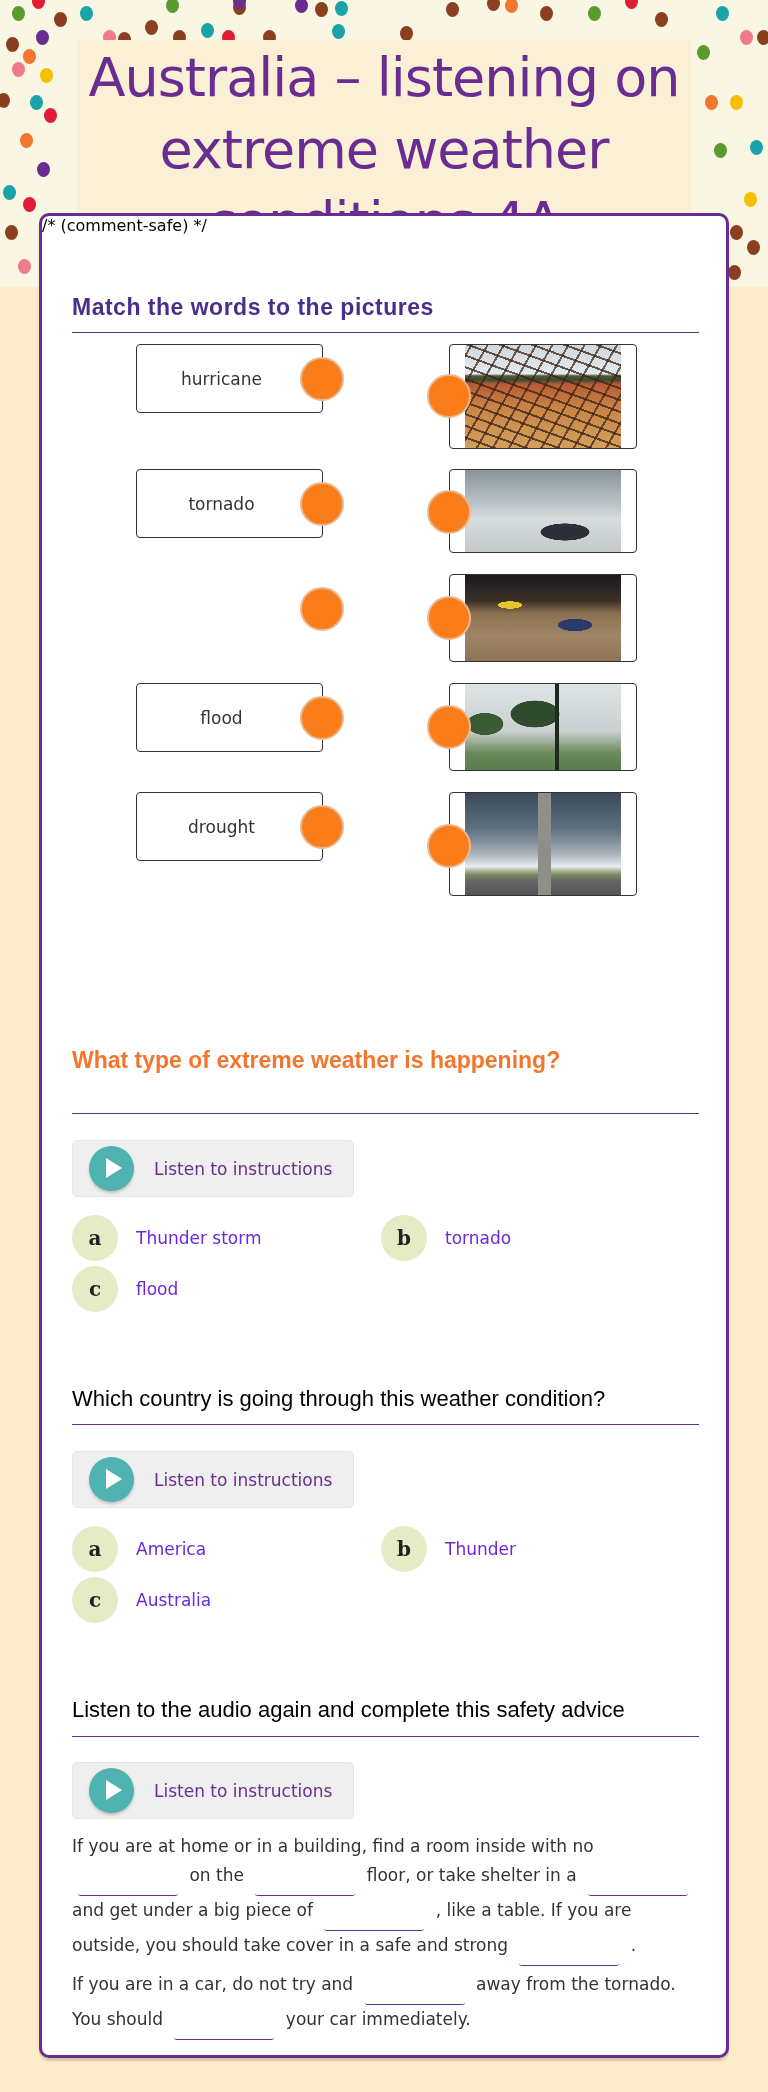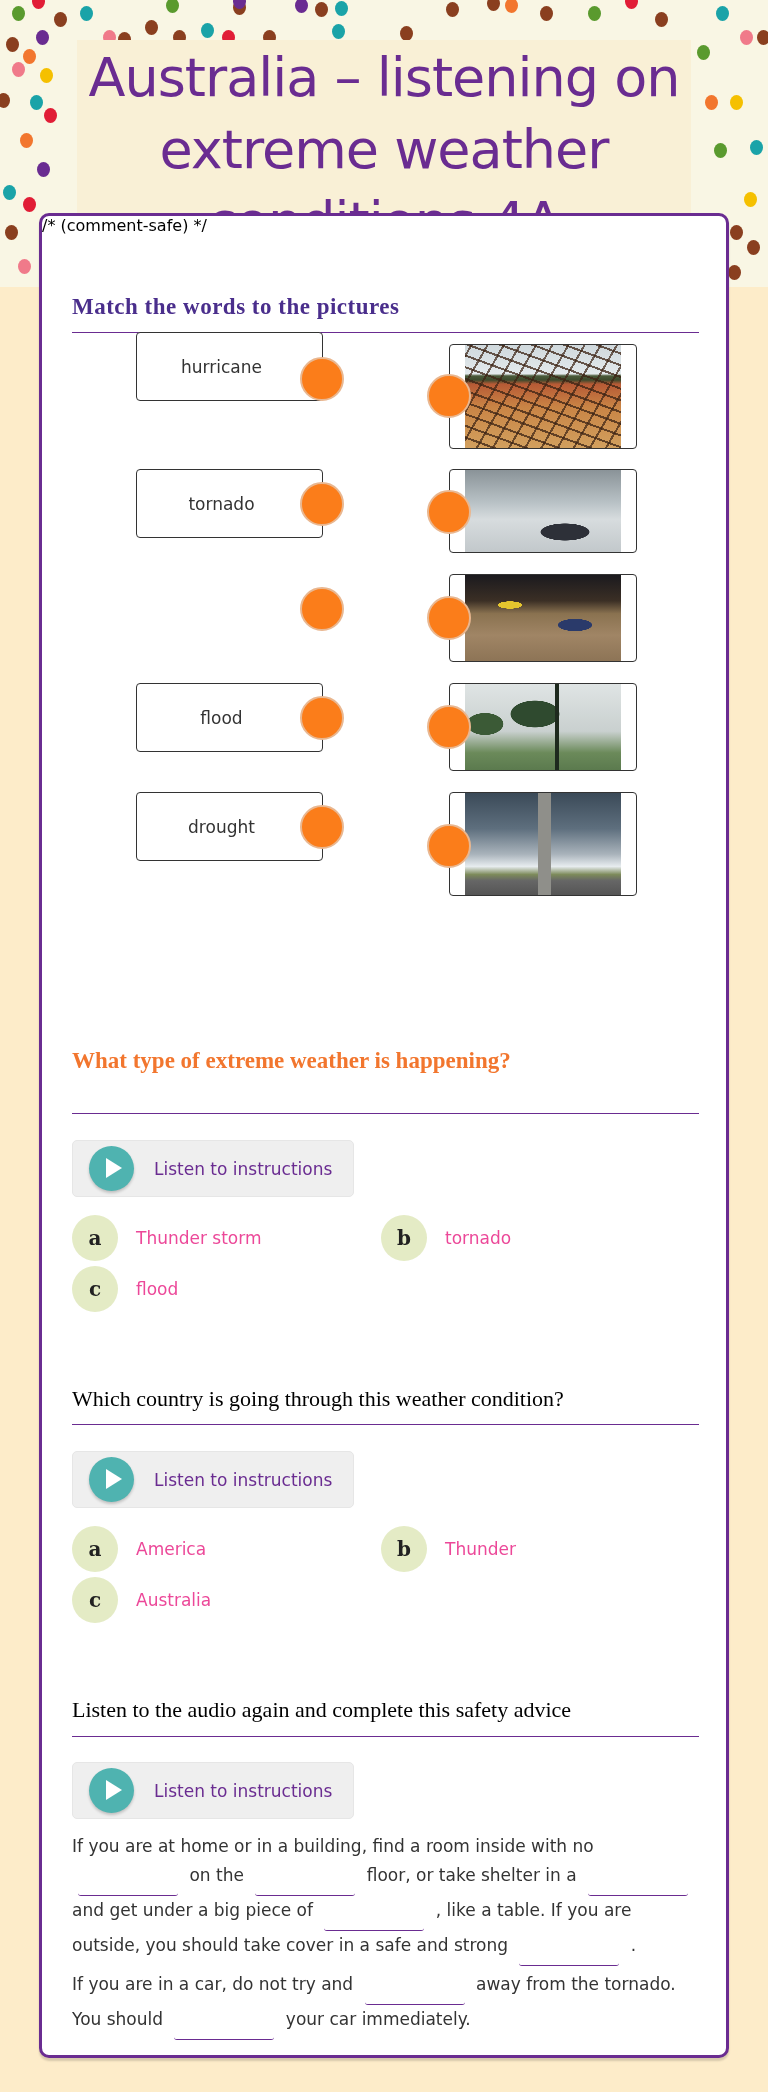--- a/index.html
+++ b/index.html
@@ -35,21 +35,21 @@
     }
     .card {
       position: absolute; left: 39px; top: 213px; width: 690px; height: 1845px;
       background: #ffffff;
       border: 3px solid #6a2c91;
       border-radius: 10px;
       box-shadow: 0 3px 2px rgba(0,0,0,0.15);
     }
     .sec-head {
       position: absolute; left: 30px; width: 627px;
-      font-family: Liberation Serif, serif;
+      font-family: Liberation Sans, sans-serif;
       font-weight: bold;
     }
     .sec-head.bubble { color: #4a2e8c; font-size: 23px; letter-spacing: 0.5px; }
     .sec-head.orange { color: #f2762e; font-size: 23px; line-height: 27px; }
     .sec-head.plain { color: #000000; font-weight: normal; font-size: 22px; }
     .rule {
       position: absolute; left: 30px; width: 627px; height: 1px; background: #6a2c91;
     }
     .word-box {
       position: absolute; left: 94px; width: 187px; height: 69px;
@@ -116,21 +116,21 @@
       margin-left: 20px; font-size: 17px; color: #6a2c91;
     }
     .opt {
       position: absolute; display: flex; align-items: center;
     }
     .opt-letter {
       width: 46px; height: 46px; border-radius: 50%; background: #e4ebc5;
       display: flex; align-items: center; justify-content: center;
       font-family: "DejaVu Serif", serif; font-size: 20px; font-weight: bold; color: #222;
     }
-    .opt-text { margin-left: 18px; font-size: 17px; color: #ec4899; }
+    .opt-text { margin-left: 18px; font-size: 17px; color: #6d28d9; }
     .para {
       position: absolute; left: 30px; width: 630px; font-size: 17px; color: #333; line-height: 28.5px;
     }
     .blank {
       display: inline-block; width: 100px; height: 22px; vertical-align: -8px;
       border: none; border-bottom: 1px solid #6a2c91; border-radius: 0 0 3px 3px;
       margin: 0 6px; background: transparent;
     }
   </style>
 </head>
@@ -194,21 +194,21 @@
 <div class="title-box">
   <h1>Australia – listening on extreme weather conditions 4A</h1>
 </div>
 
 <div class="card">
 
   
   <div class="sec-head bubble" style="top:78px;">Match the words to the pictures</div>
   <div class="rule" style="top:116px;"></div>
 
-  <div class="word-box" style="top:116px;">hurricane</div>
+  <div class="word-box" style="top:128px;">hurricane</div>
   <div class="match-dot" style="left:258px;top:141px;"></div>
 
   <div class="word-box" style="top:253px;">tornado</div>
   <div class="match-dot" style="left:258px;top:266px;"></div>
 
   <div class="match-dot" style="left:258px;top:371px;"></div>
 
   <div class="word-box" style="top:467px;">flood</div>
   <div class="match-dot" style="left:258px;top:480px;"></div>
 

